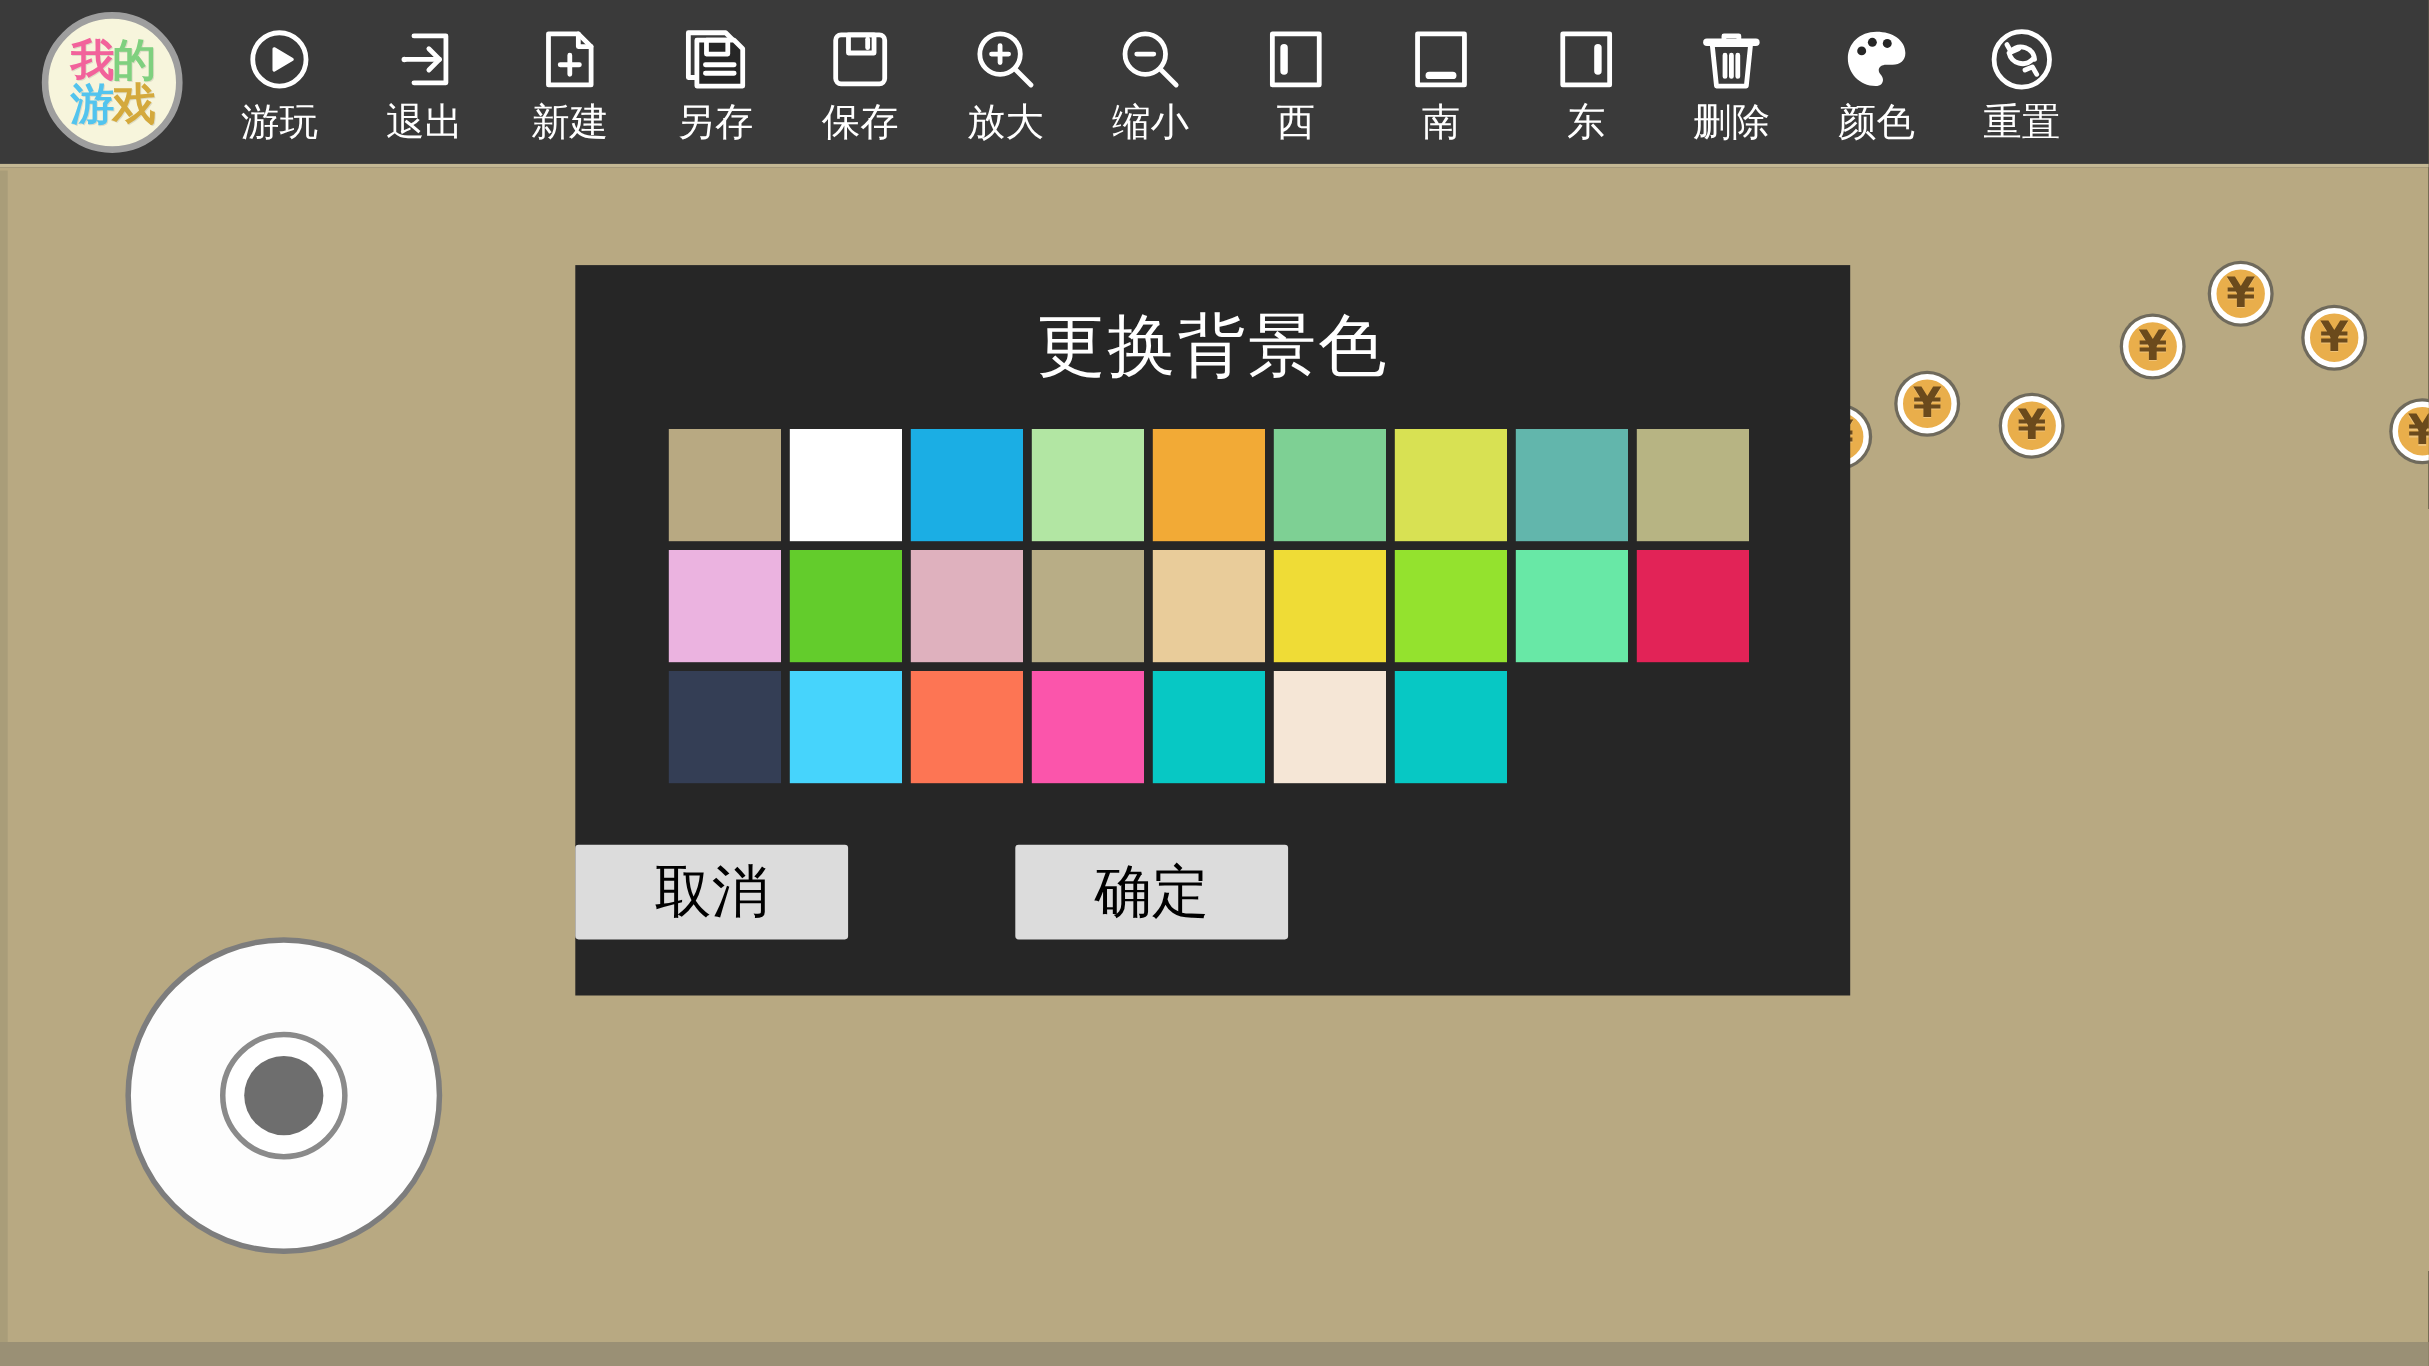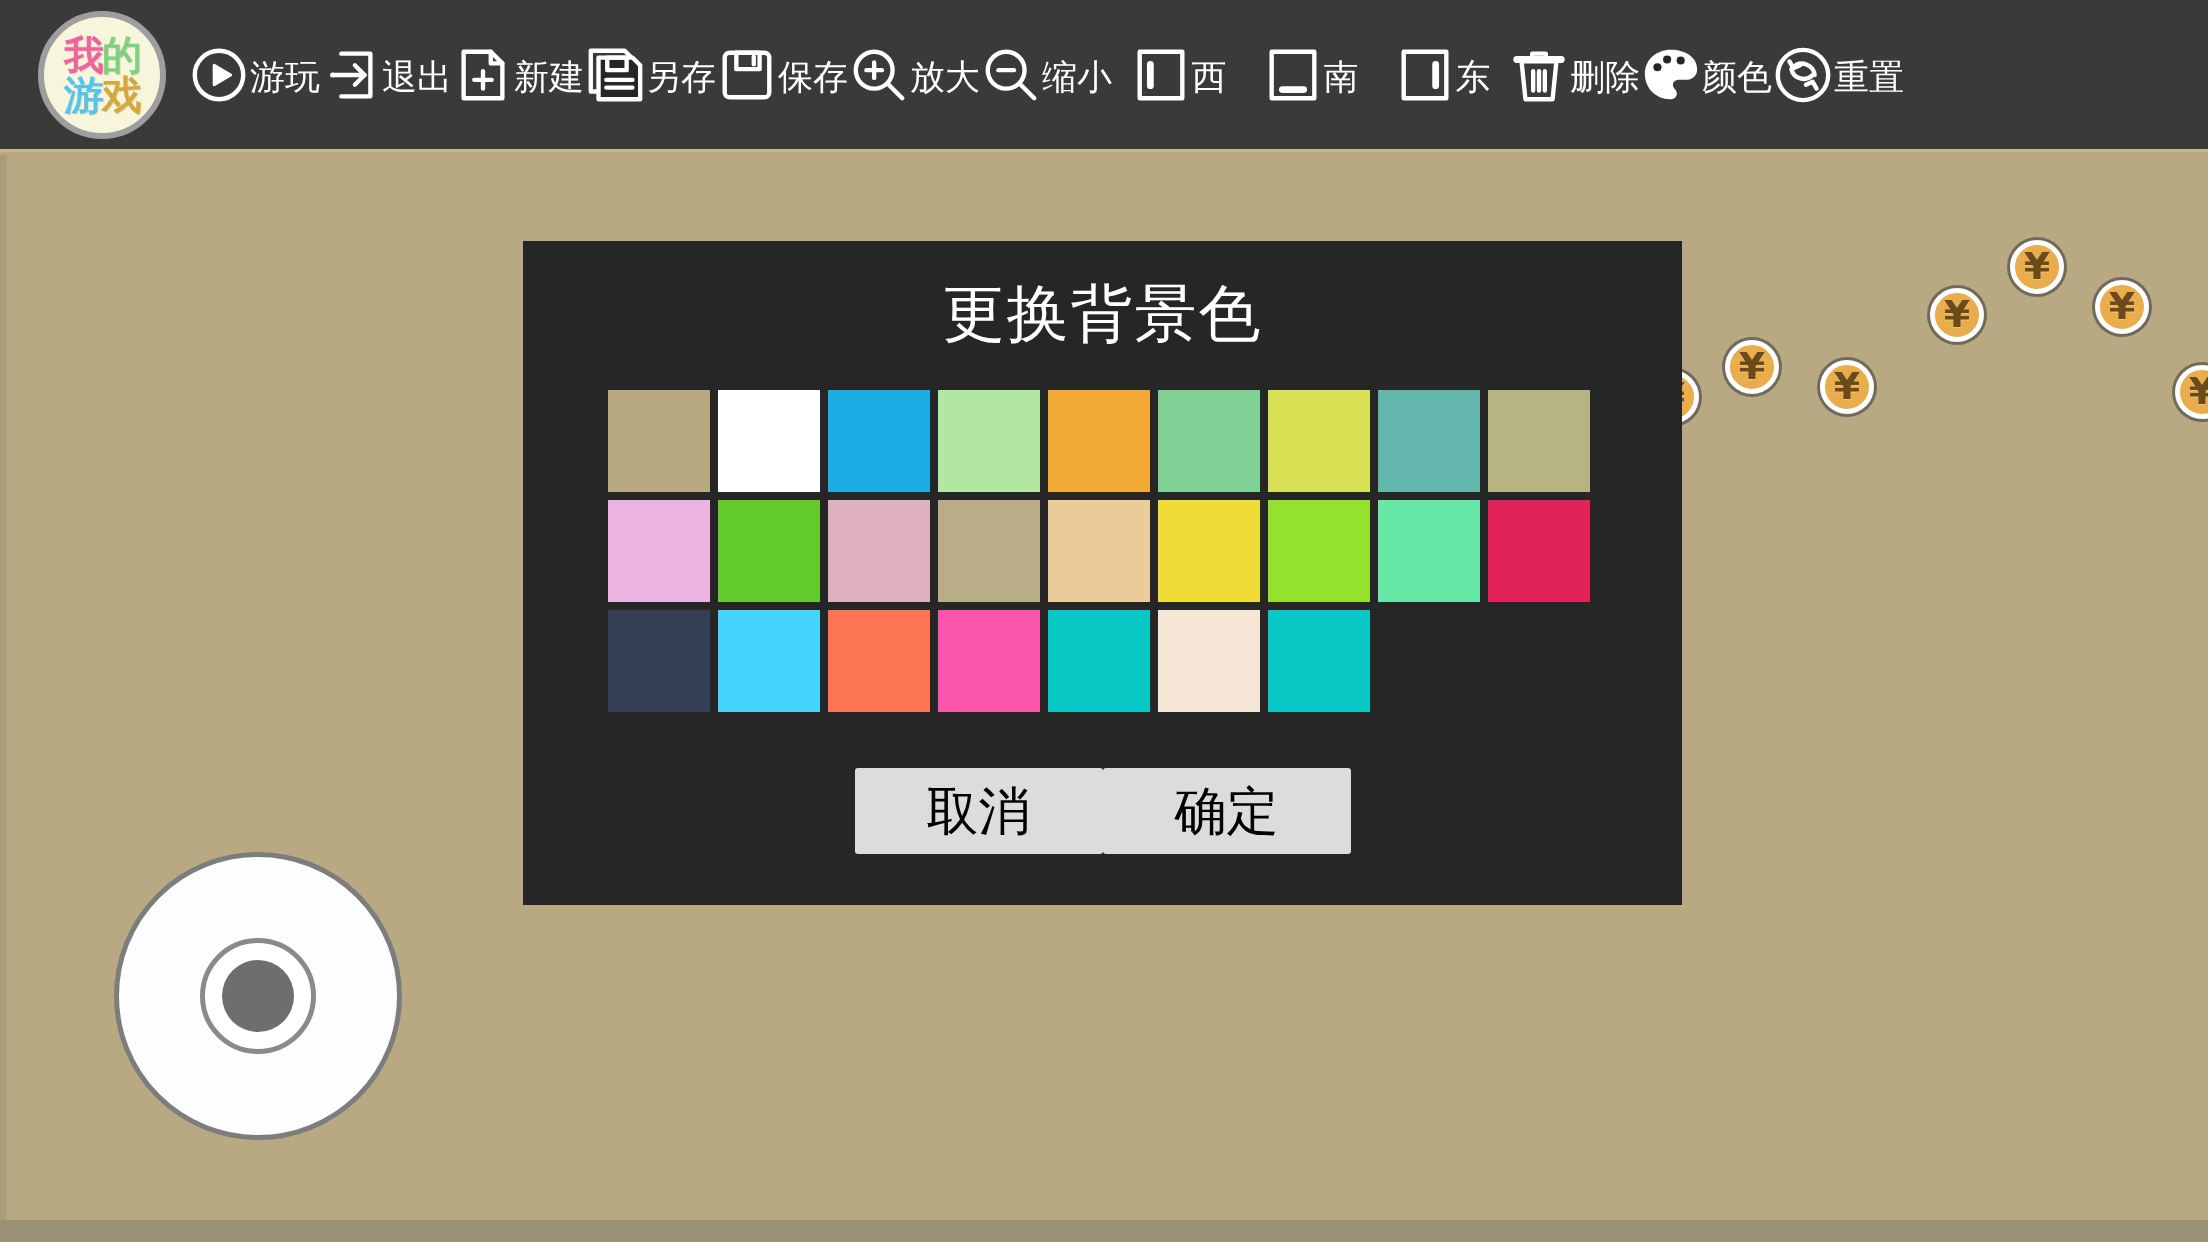--- a/index.html
+++ b/index.html
@@ -101,21 +101,21 @@
     font-weight: bold;
     font-family: "DejaVu Sans", sans-serif;
     letter-spacing: -2px;
     text-shadow: 1px 1px 0 rgba(0,0,0,.10);
   }
   .tb-item {
     flex: 0 0 auto;
     width: 132px;
     height: 132px;
     display: flex;
-    flex-direction: row;
+    flex-direction: column;
     align-items: center;
     justify-content: center;
     color: #FFFFFF;
     cursor: pointer;
   }
   .tb-icon {
     height: 70px;
     display: flex;
     align-items: center;
     justify-content: center;
@@ -199,21 +199,22 @@
   .swatch {
     width: 102px;
     height: 102px;
     flex: 0 0 auto;
     cursor: pointer;
   }
   .dialog-buttons {
     margin-top: 56px;
     width: 100%;
     display: flex;
-    justify-content: center;
+    justify-content: flex-start;
+    gap: 152px;
   }
   .dlg-btn {
     width: 248px;
     height: 86px;
     background: #DCDCDC;
     border: none;
     border-radius: 3px;
     color: #000000;
     font-size: 52px;
     line-height: 1;

